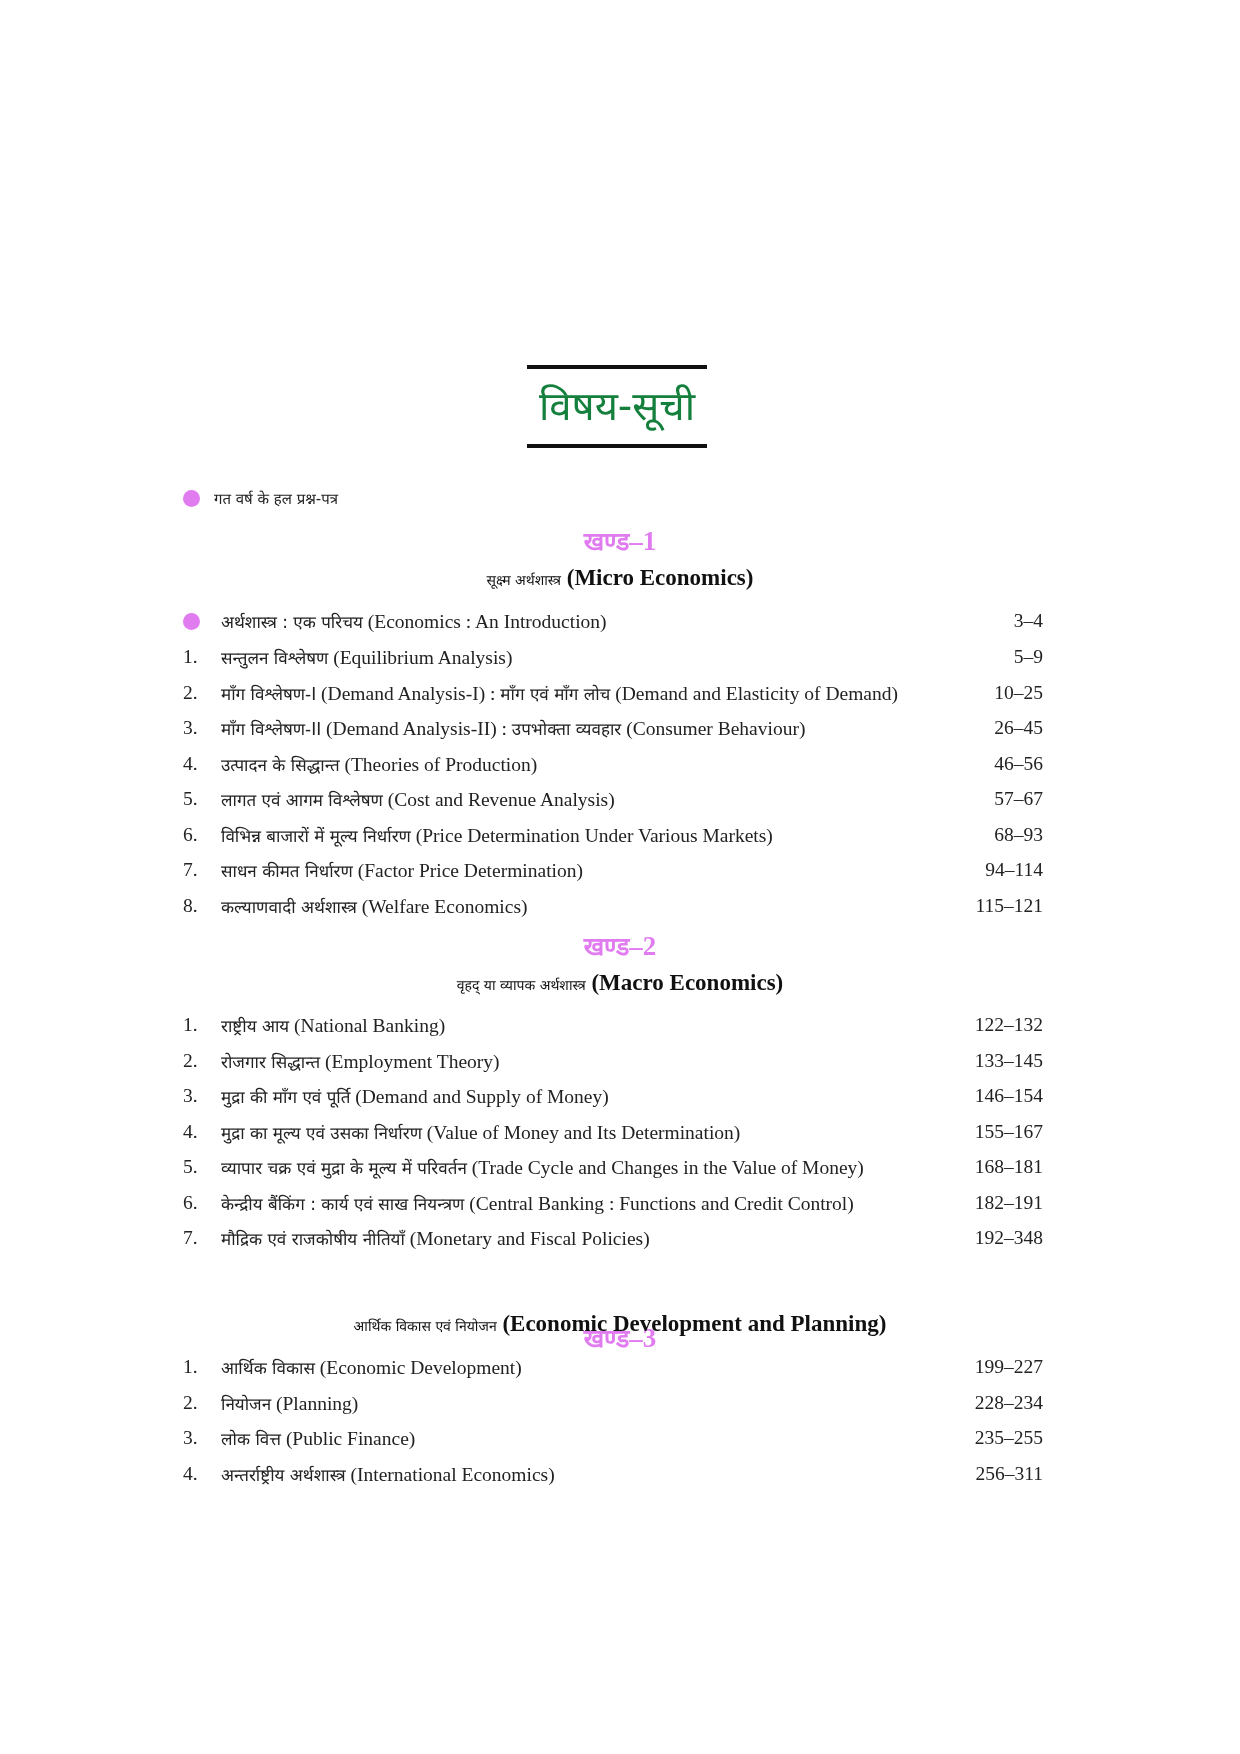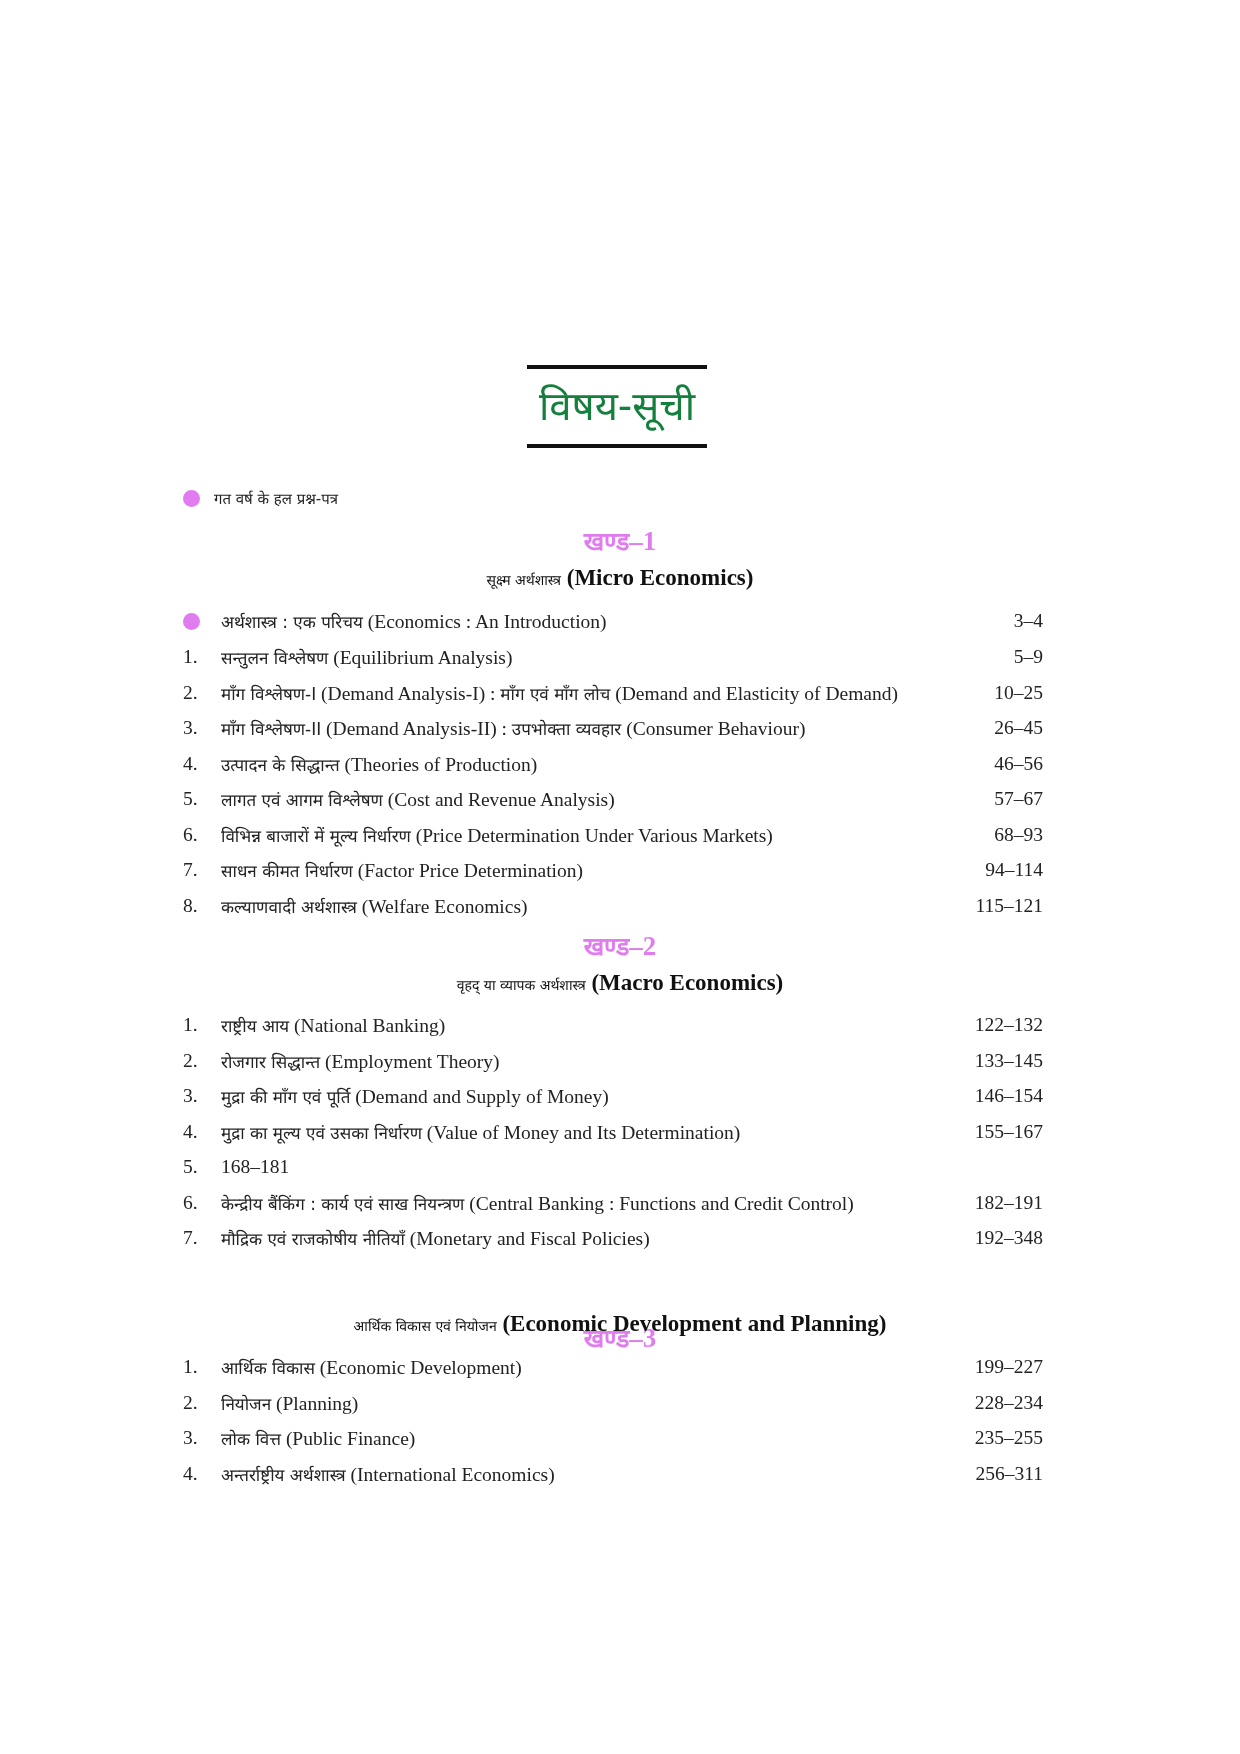--- a/index.html
+++ b/index.html
@@ -121,20 +121,21 @@
   <span class="txt"><span class="hi">मुद्रा की माँग एवं पूर्ति</span> <span>(Demand and Supply of Money)</span></span>
   <span class="pg">146–154</span>
 </div>
 <div class="row" style="top:1117px;">
   <span class="no">4.</span>
   <span class="txt"><span class="hi">मुद्रा का मूल्य एवं उसका निर्धारण</span> <span>(Value of Money and Its Determination)</span></span>
   <span class="pg">155–167</span>
 </div>
 <div class="row" style="top:1152px;">
   <span class="no">5.</span>
+  <span class="txt"><span class="hi">व्यापार चक्र एवं मुद्रा के मूल्य में परिवर्तन</span> <span>(Trade Cycle and Changes in the Value of Money)</span></span>
   <span class="pg">168–181</span>
 </div>
 <div class="row" style="top:1188px;">
   <span class="no">6.</span>
   <span class="txt"><span class="hi">केन्द्रीय बैंकिंग : कार्य एवं साख नियन्त्रण</span> <span>(Central Banking : Functions and Credit Control)</span></span>
   <span class="pg">182–191</span>
 </div>
 <div class="row" style="top:1223px;">
   <span class="no">7.</span>
   <span class="txt"><span class="hi">मौद्रिक एवं राजकोषीय नीतियाँ</span> <span>(Monetary and Fiscal Policies)</span></span>

